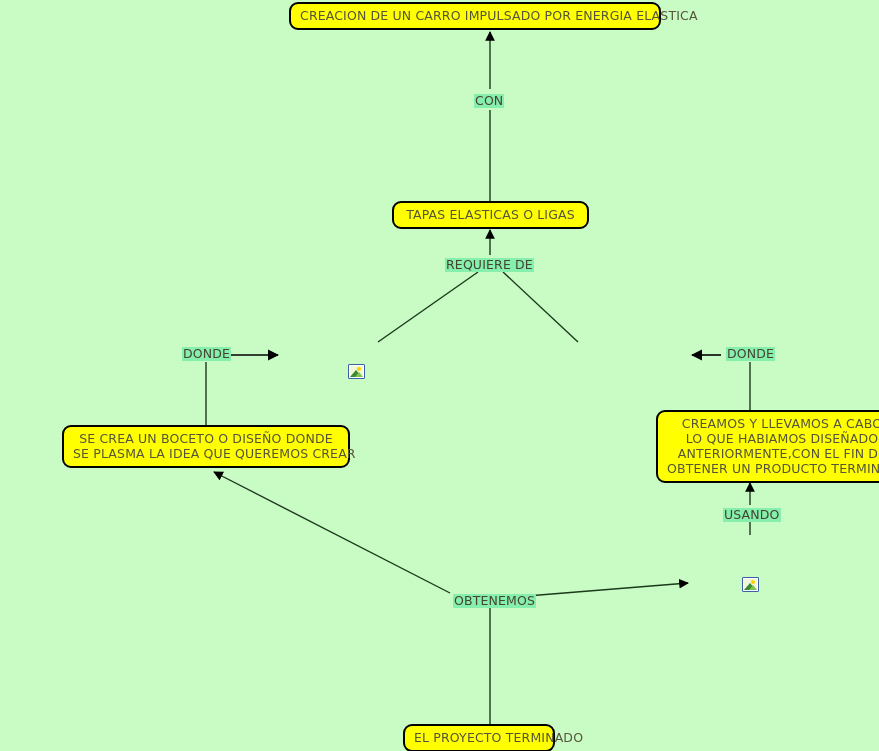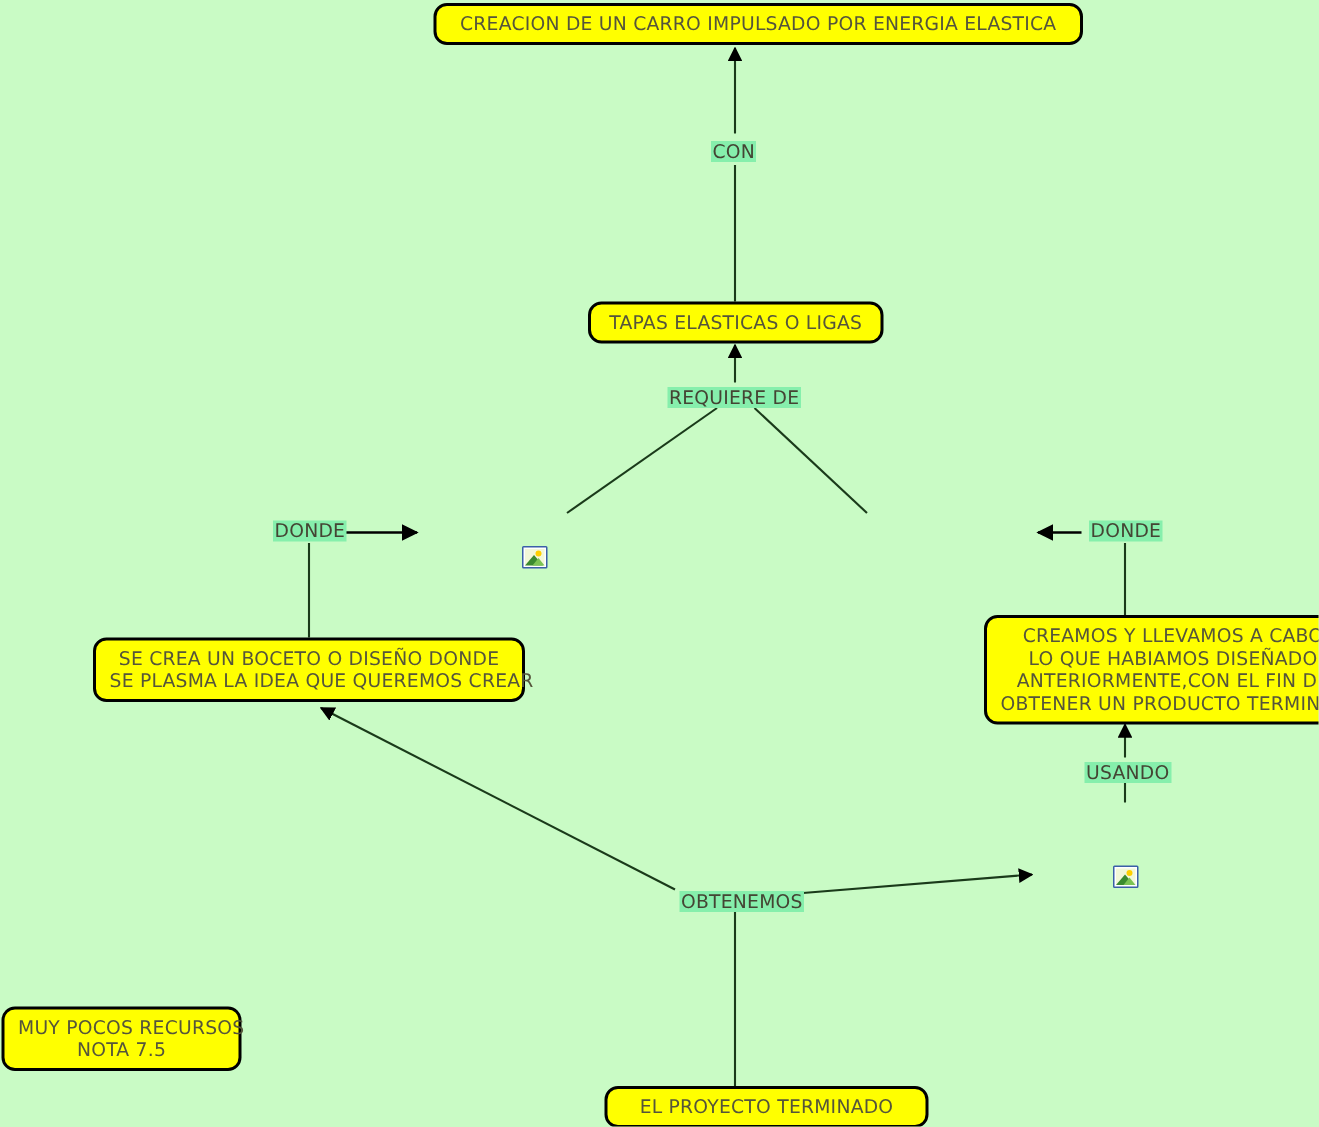--- a/index.html
+++ b/index.html
@@ -119,31 +119,29 @@
     <line x1="750" y1="505" x2="750" y2="483" stroke="#1a3a1a" stroke-width="1.4" marker-end="url(#arrow)"></line>
     <line x1="750" y1="535" x2="750" y2="522" stroke="#1a3a1a" stroke-width="1.4"></line>
 
     <line x1="450" y1="593" x2="214" y2="472" stroke="#1a3a1a" stroke-width="1.4" marker-end="url(#arrow)"></line>
 
     <line x1="527" y1="596" x2="688" y2="583" stroke="#1a3a1a" stroke-width="1.4" marker-end="url(#arrow)"></line>
 
     <line x1="490" y1="608" x2="490" y2="724" stroke="#1a3a1a" stroke-width="1.4"></line>
   </svg>
 
-  <div class="node" style="left:289px;top:2px;width:433px;">CREACION DE UN CARRO IMPULSADO POR ENERGIA ELASTICA</div>
+  <div class="node" style="left:289px;top:2px;width:372px;">CREACION DE UN CARRO IMPULSADO POR ENERGIA ELASTICA</div>
   <div class="node" style="left:392px;top:201px;width:197px;">TAPAS ELASTICAS O LIGAS</div>
   <div class="node" style="left:62px;top:425px;width:288px;">SE CREA UN BOCETO O DISEÑO DONDE
 SE PLASMA LA IDEA QUE QUEREMOS CREAR</div>
   <div class="node" style="left:624px;top:410px;width:252px;margin-left:32px;">CREAMOS Y LLEVAMOS A CABO
 LO QUE HABIAMOS DISEÑADO
 ANTERIORMENTE,CON EL FIN DE
 OBTENER UN PRODUCTO TERMINADO.</div>
-  <div class="node" style="left:1px;top:671px;width:160px;">MUY POCOS RECURSOS
-NOTA 7.5</div>
-  <div class="node" style="left:403px;top:724px;width:216px;">EL PROYECTO TERMINADO</div>
+  <div class="node" style="left:403px;top:724px;width:152px;">EL PROYECTO TERMINADO</div>
 
   <div class="edge-label" style="left:474px;top:94px;">CON</div>
   <div class="edge-label" style="left:445px;top:258px;">REQUIERE DE</div>
   <div class="edge-label" style="left:182px;top:347px;">DONDE</div>
   <div class="edge-label" style="left:726px;top:347px;">DONDE</div>
   <div class="edge-label" style="left:723px;top:508px;">USANDO</div>
   <div class="edge-label" style="left:453px;top:594px;">OBTENEMOS</div>
 
   <div class="thumb" style="left:348px;top:364px;">
     <span class="sky"></span>

